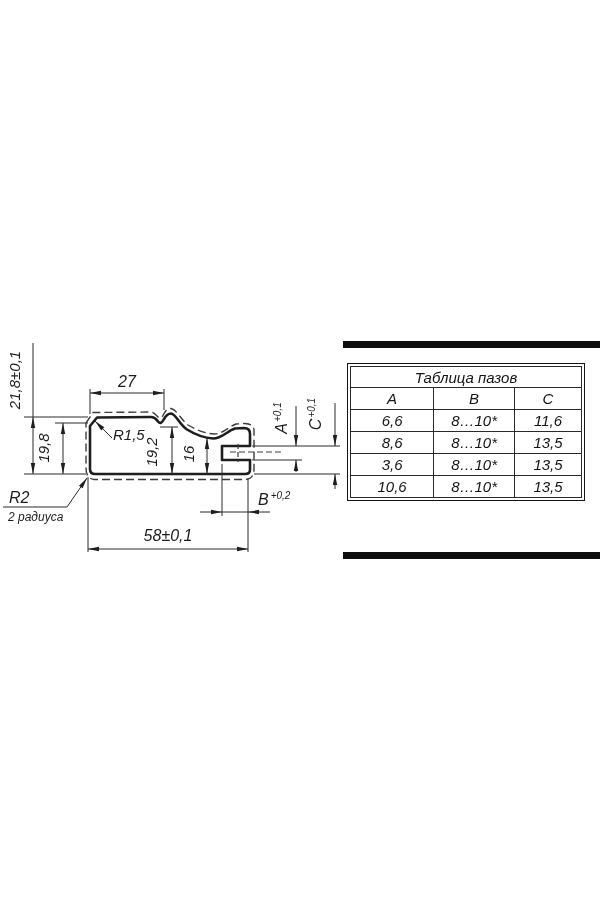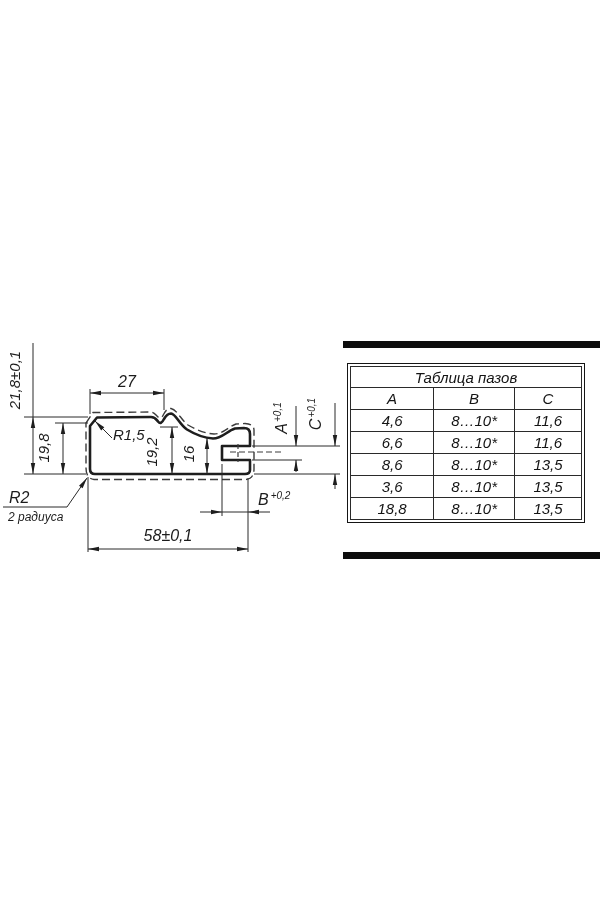--- a/index.html
+++ b/index.html
@@ -165,41 +165,36 @@
       <tbody>
           <tr class="title-row">
         <th colspan="3">Таблица пазов</th>
       </tr>
       <tr>
         <td>A</td>
         <td>B</td>
         <td>C</td>
       </tr>
       <tr>
-        <td>4,6</td>
+        <td>6,6</td>
         <td>8…10*</td>
         <td>11,6</td>
       </tr>
       <tr>
-        <td>6,6</td>
-        <td>8…10*</td>
-        <td>11,6</td>
-      </tr>
-      <tr>
         <td>8,6</td>
         <td>8…10*</td>
         <td>13,5</td>
       </tr>
       <tr>
         <td>3,6</td>
         <td>8…10*</td>
         <td>13,5</td>
       </tr>
       <tr>
-        <td>18,8</td>
+        <td>10,6</td>
         <td>8…10*</td>
         <td>13,5</td>
       </tr>
     </tbody>
       </table>
   </div>
 
 </div>
 
 </body></html>

